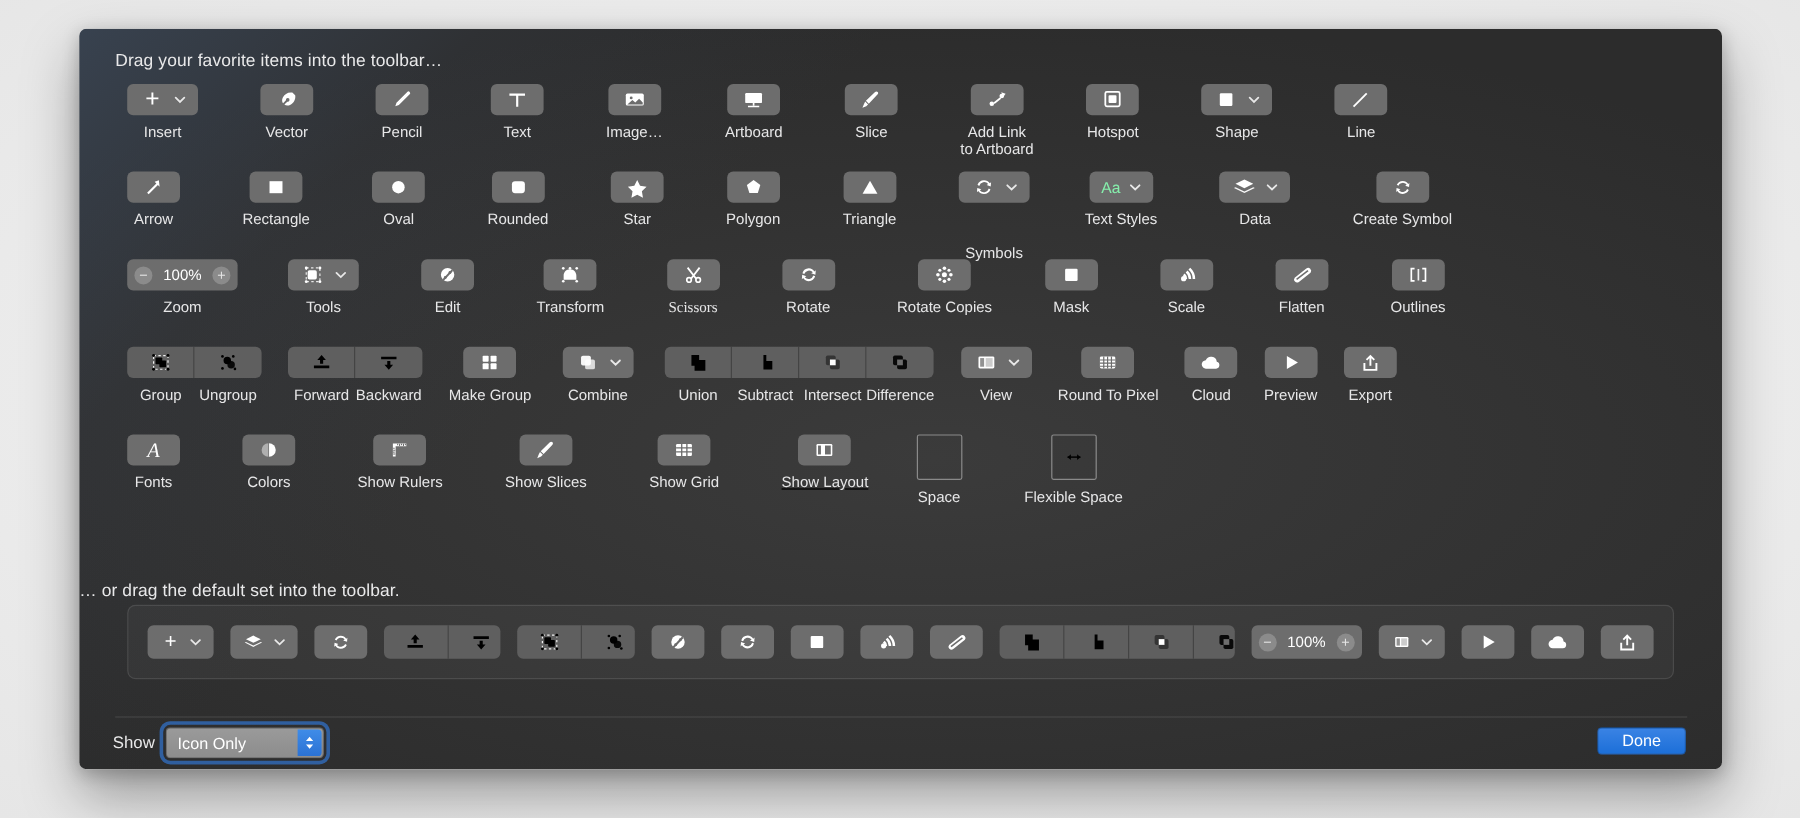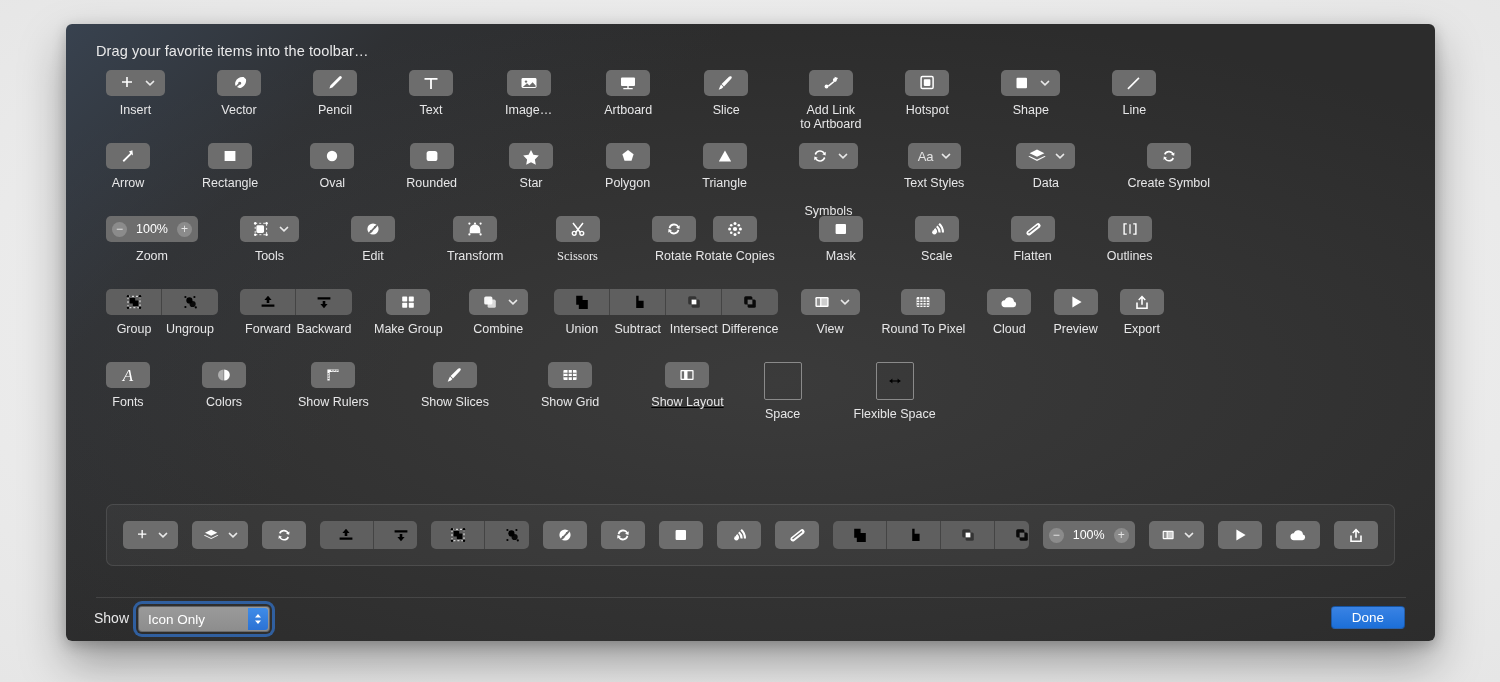--- a/index.html
+++ b/index.html
@@ -348,21 +348,21 @@
               <span class="chev">
                 <svg width="10" height="10" viewBox="0 0 10 10">
                   <path d="M1.4 3.4 5 6.9l3.6-3.5" fill="none" stroke="#e8e8e8" stroke-width="1.5" stroke-linecap="round"></path>
                 </svg>
               </span>
             </div>
             <div class="lbl">Symbols</div>
           </div>
           <div class="cell" style="margin-right: 52px;">
             <div class="chip">
-              <span style="font-size:13px;color:#e5e5e5;font-family:'Liberation Sans',sans-serif;">Aa</span>
+              <span style="font-size:13px;color:#86efac;font-family:'Liberation Sans',sans-serif;">Aa</span>
               <span class="chev">
                 <svg width="10" height="10" viewBox="0 0 10 10">
                   <path d="M1.4 3.4 5 6.9l3.6-3.5" fill="none" stroke="#e8e8e8" stroke-width="1.5" stroke-linecap="round"></path>
                 </svg>
               </span>
             </div>
             <div class="lbl">Text Styles</div>
           </div>
           <div class="cell" style="margin-right: 52px;">
             <div class="chip">
@@ -441,21 +441,21 @@
           <div class="cell" style="margin-right: 52px; font-family: Liberation Serif, serif;">
             <div class="chip">
               <svg width="22" height="18" viewBox="0 0 22 18">
                 <circle cx="7.2" cy="13.3" r="1.9" fill="none" stroke="#fff" stroke-width="1.4"></circle>
                 <circle cx="14.8" cy="13.3" r="1.9" fill="none" stroke="#fff" stroke-width="1.4"></circle>
                 <path class="cv" d="m6.6 2.6 7.3 9.4-1.2.9L5.4 3.5zm8.8 0 1.2.9-7.3 9.4-1.2-.9z"></path>
               </svg>
             </div>
             <div class="lbl">Scissors</div>
           </div>
-          <div class="cell" style="">
+          <div class="cell" style="margin-right: 52px;">
             <div class="chip">
               <svg width="22" height="18" viewBox="0 0 22 18">
                 <path class="cv" d="M11 3.6c2 0 3.8 1.1 4.7 2.7l1.1-1-.3 3.7-3.5-1.2 1.4-.9a4.2 4.2 0 0 0-7.2 1.5L5.7 7.7A5.8 5.8 0 0 1 11 3.6zm0 10.8c-2 0-3.8-1.1-4.7-2.7l-1.1 1 .3-3.7 3.5 1.2-1.4.9a4.2 4.2 0 0 0 7.2-1.5l1.5.7a5.8 5.8 0 0 1-5.3 4.1z"></path>
               </svg>
             </div>
             <div class="lbl">Rotate</div>
           </div>
           <div class="cell" style="margin-right: 44px;">
             <div class="chip">
               <svg width="22" height="18" viewBox="0 0 22 18">
@@ -739,20 +739,21 @@
               <svg width="22" height="18" viewBox="0 0 22 18">
                 <path class="cv" d="M5.6 8.3h10.8v1.4H5.6z" opacity=".85"></path>
                 <path class="cv" d="M5.6 9 8.4 6.6v4.8zm10.8 0L13.6 11.4V6.6z"></path>
               </svg>
             </div>
             <div class="lbl">Flexible Space</div>
           </div>
         </div>
       </div>
 
+    <div class="hint bottom">… or drag the default set into the toolbar.</div>
 
     <div class="defbar" id="defbar">
         <div class="chip">
           <svg width="22" height="18" viewBox="0 0 22 18">
             <path class="cv" d="M10.2 3h1.6v4.2H16v1.6h-4.2V13h-1.6V8.8H6V7.2h4.2z"></path>
           </svg>
           <span class="chev">
             <svg width="10" height="10" viewBox="0 0 10 10">
               <path d="M1.4 3.4 5 6.9l3.6-3.5" fill="none" stroke="#e8e8e8" stroke-width="1.5" stroke-linecap="round"></path>
             </svg>

